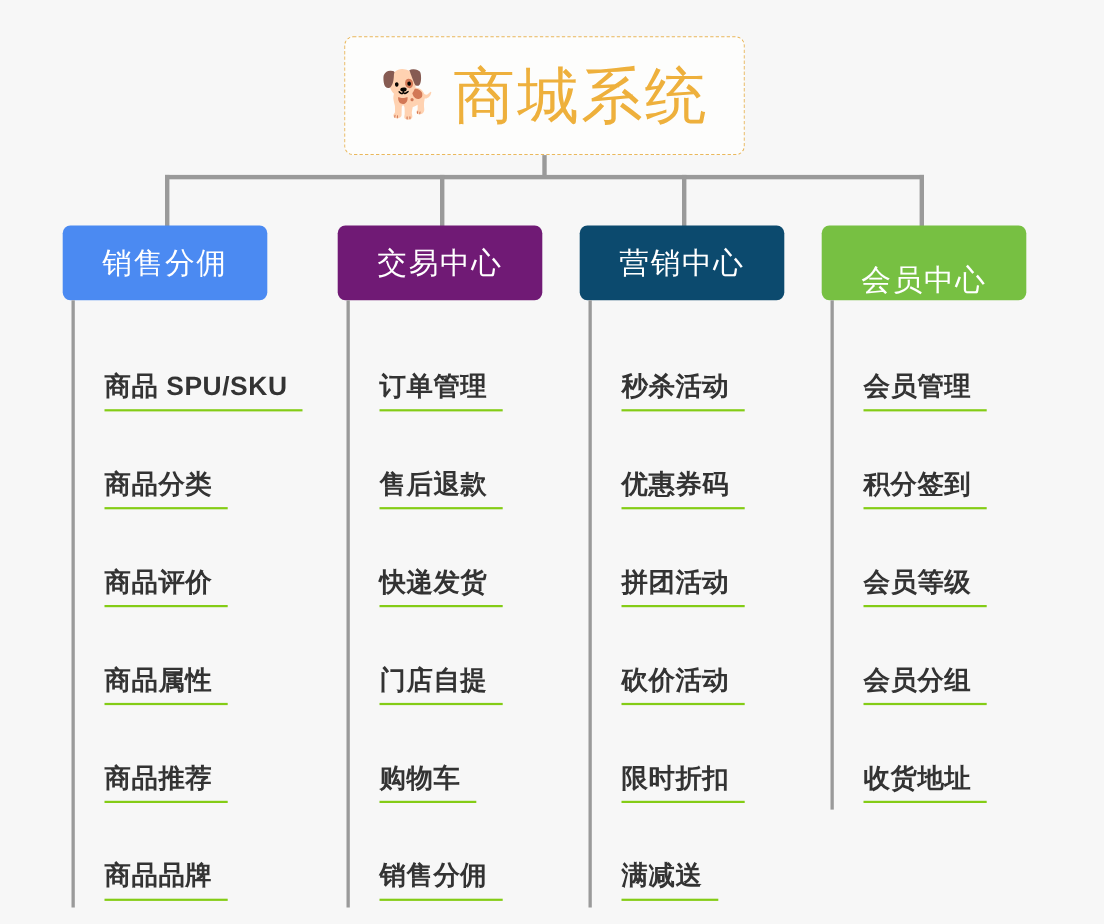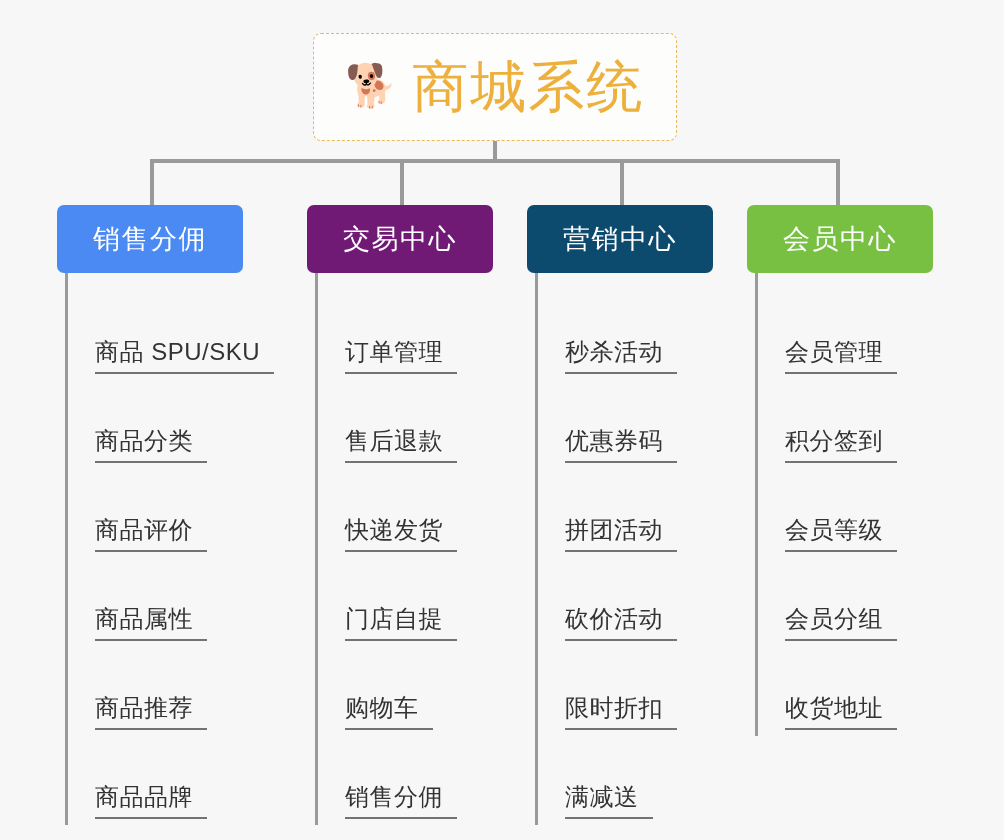--- a/index.html
+++ b/index.html
@@ -106,21 +106,22 @@
   }
   .leaf-text {
     font-size: 24px;
     color: #333333;
     line-height: 1.1;
     letter-spacing: 0.5px;
     white-space: nowrap;
     position: relative;
     padding-bottom: 7px;
     padding-right: 14px;
-    border-bottom: 2px solid #737373;
+    border-bottom: 2px solid #84cc16;
+    font-weight: bold;
   }
 
   
   .col-0 { left: 57px; }
   .col-1 { left: 307px; }
   .col-2 { left: 527px; }
   .col-3 { left: 747px; }
 </style>
 </head>
 <body>
@@ -213,21 +214,21 @@
       <div class="leaf-item">
         <span class="leaf-text">限时折扣</span>
       </div>
       <div class="leaf-item">
         <span class="leaf-text">满减送</span>
       </div>
     </div>
   </div>
 
   <div class="column col-3">
-    <div class="cat-header" style="background:#77c042;">
+    <div class="cat-header" style="background:#77c042;align-items:flex-end;">
       <span>会员中心</span>
     </div>
     <div class="leaf-list">
       <div class="leaf-item">
         <span class="leaf-text">会员管理</span>
       </div>
       <div class="leaf-item">
         <span class="leaf-text">积分签到</span>
       </div>
       <div class="leaf-item">

